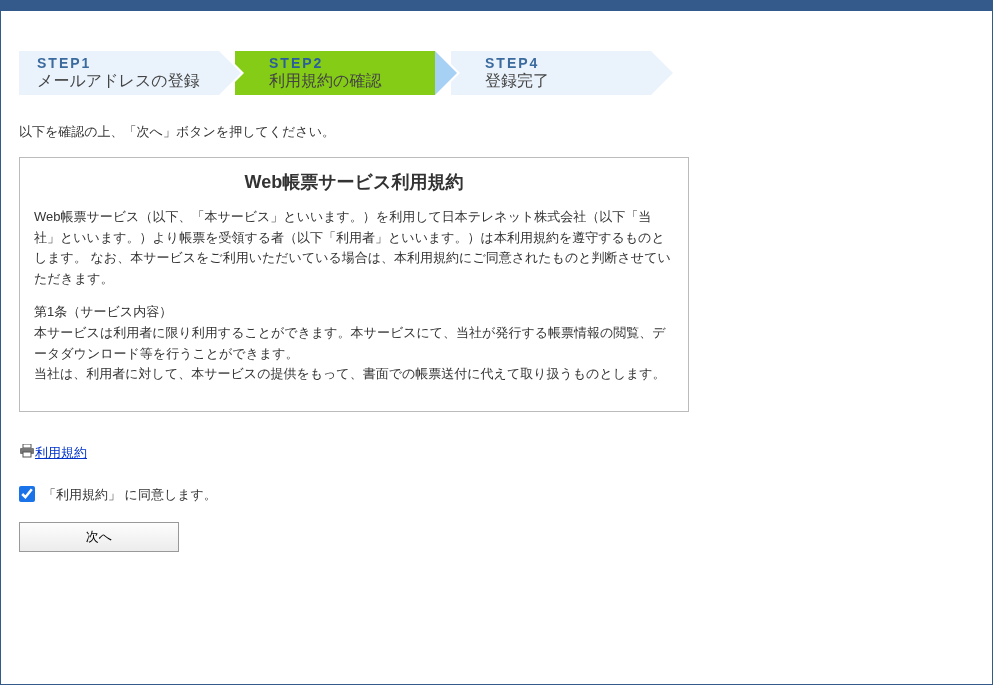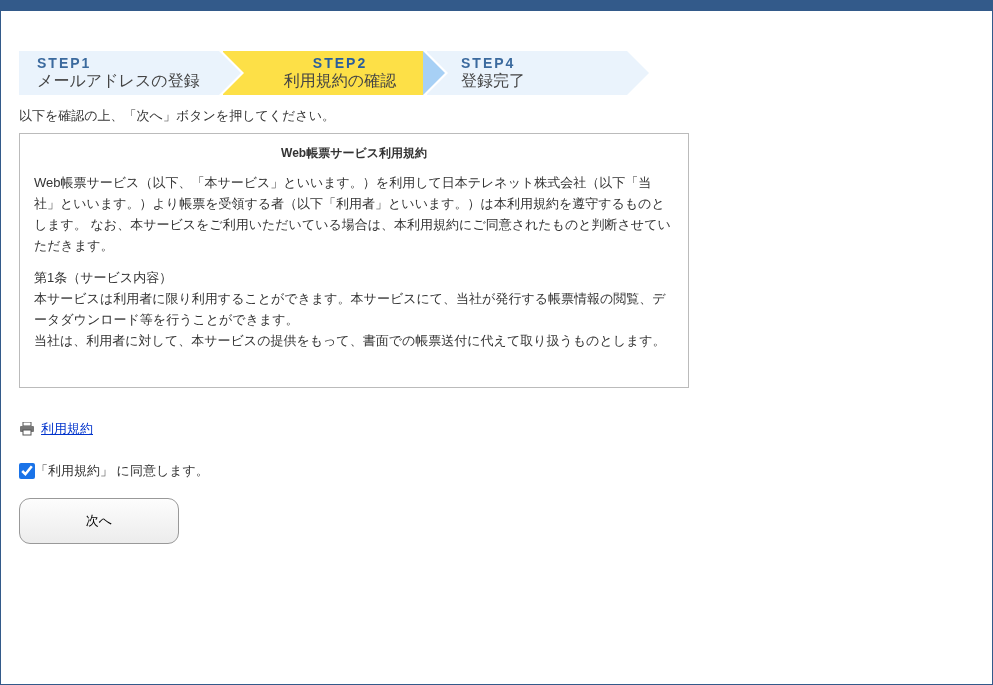--- a/index.html
+++ b/index.html
@@ -18,34 +18,34 @@
     .top-bar {
       height: 10px;
       background: #335a8a;
     }
     .content {
       padding: 40px 18px 20px 18px;
     }
     
     .steps {
       display: flex;
-      gap: 4px;
-      margin-bottom: 12px;
+      gap: 16px;
+      margin-bottom: 28px;
     }
     .step {
       position: relative;
       height: 44px;
       width: 200px;
       display: flex;
       flex-direction: column;
       justify-content: center;
       padding-left: 28px;
       background: #eaf3fc;
     }
-    .step.active { background: #fde047; text-align: center; }
+    .step.active { background: #84cc16; }
     .step::after {
       content: "";
       position: absolute;
       right: -22px;
       top: 0;
       width: 0; height: 0;
       border-top: 22px solid transparent;
       border-bottom: 22px solid transparent;
       border-left: 22px solid #eaf3fc;
       z-index: 2;
@@ -71,77 +71,75 @@
       font-size: 14px;
     }
     .step.active .step-title { color: #2a5e9c; }
     .step-sub {
       font-size: 16px;
       color: #444;
     }
     
     .instruction {
       font-size: 13px;
-      margin-bottom: 8px;
+      margin-bottom: 16px;
     }
     
     .terms-box {
       width: 670px;
       height: 255px;
       border: 1px solid #bbb;
       overflow-y: scroll;
       padding: 10px 14px;
       line-height: 1.6;
       font-size: 13px;
       background: #fff;
     }
     .terms-title {
       text-align: center;
       font-weight: bold;
-      font-size: 12px;
+      font-size: 18px;
       margin-bottom: 10px;
     }
     .terms-box p { margin-bottom: 12px; }
     
     .link-row {
       margin-top: 32px;
       display: flex;
-      align-items: center;
-      gap: 6px;
     }
     .print-icon {
       width: 16px; height: 14px;
       display: inline-block;
     }
     .terms-link {
       color: #0033cc;
       text-decoration: underline;
       font-size: 13px;
     }
     
     .agree-row {
       margin-top: 24px;
       display: flex;
-      align-items: center;
+      gap: 8px;
       font-size: 13px;
     }
     .agree-chk {
       width: 16px; height: 16px;
       accent-color: #1a73e8;
     }
     
     .next-btn {
       margin-top: 18px;
       width: 160px;
-      height: 46px;
+      height: 30px;
       border: 1px solid #999;
       background: linear-gradient(#fdfdfd, #ececec);
       font-size: 13px;
       cursor: pointer;
-      border-radius: 11px;
+      border-radius: 0;
     }
   </style>
 </head>
 <body>
 
 <div class="outer-frame">
   <div class="top-bar"></div>
   <div class="content">
 
     <div class="steps">

